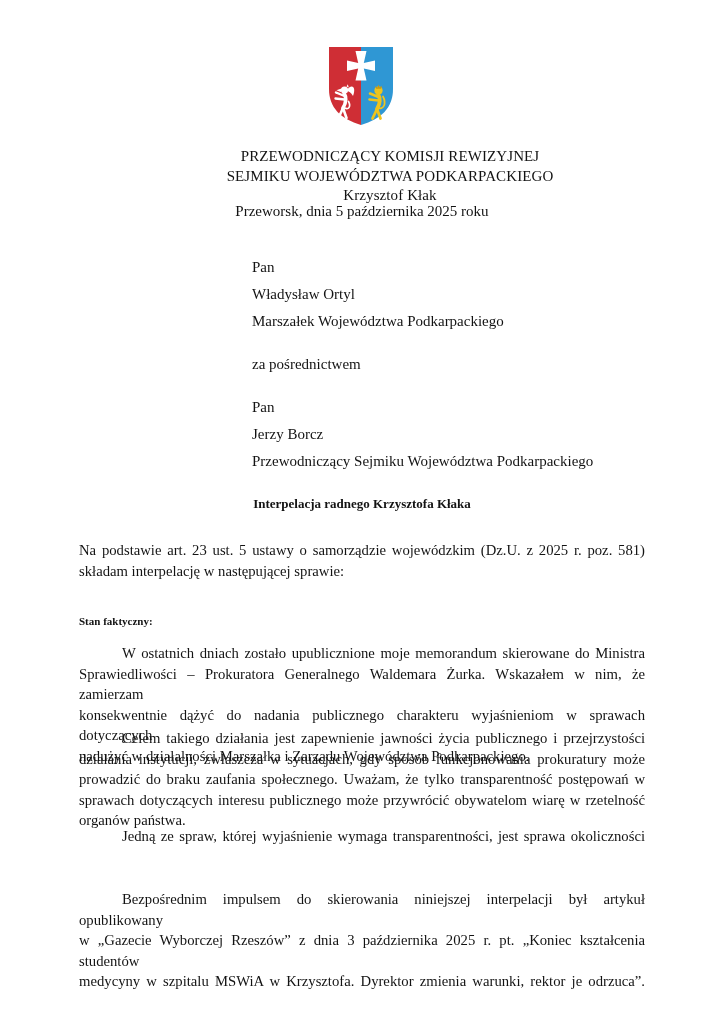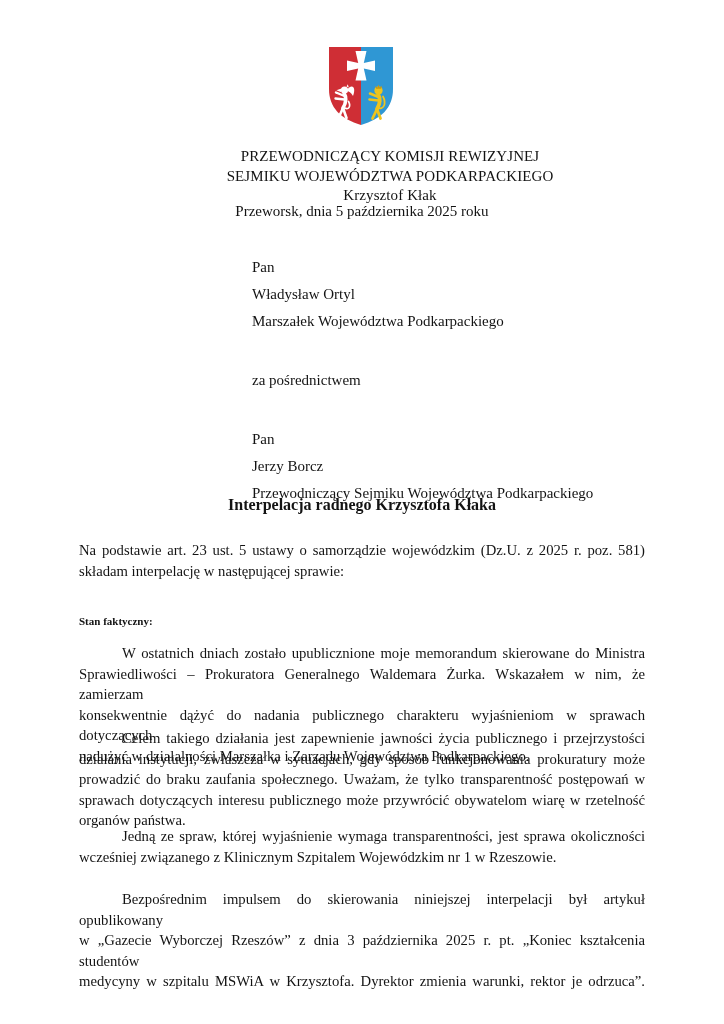--- a/index.html
+++ b/index.html
@@ -14,24 +14,24 @@
   .coa svg{width:100%;height:100%;display:block;}
   
   .sender{position:absolute;left:0;top:147px;width:724px;text-align:center;
     font-size:15px;line-height:19.5px;letter-spacing:.1px;padding-left:28px;}
   .dateline{position:absolute;left:79px;top:201px;width:566px;
     text-align:center;font-size:15px;line-height:20px;}
   
   .recipient{position:absolute;left:252px;top:254px;font-size:15px;}
   .recipient .line{line-height:27px;height:27px;white-space:nowrap;}
   .recipient .line:nth-child(4),
-  .recipient .line:nth-child(5){margin-top:32px;font-family:Liberation Serif, serif;}
+  .recipient .line:nth-child(5){margin-top:16px;font-family:Liberation Serif, serif;}
   
   .title{position:absolute;left:0;top:496px;width:724px;text-align:center;
-    font-weight:bold;font-size:16px;}
+    font-weight:bold;font-size:13px;}
   
   .bodyblock{position:absolute;left:79px;width:566px;font-size:14.7px;}
   .jpar .line{line-height:20.6px;text-align:justify;text-align-last:justify;}
   .jpar .line.last{text-align-last:left;}
   .jpar.justify-last .line.last{text-align-last:justify;}
   .jpar.indent .line:first-child{text-indent:43px;}
   .intro{top:540px;}
   .intro .line{line-height:21px;}
   .heading{top:615px;font-weight:bold;font-size:11px;}
   .para1{top:643px;}
@@ -123,21 +123,20 @@
     </div>
   <div class="bodyblock jpar indent para2">
       <div class="line">Celem takiego działania jest zapewnienie jawności życia publicznego i przejrzystości</div>
       <div class="line">działania instytucji, zwłaszcza w sytuacjach, gdy sposób funkcjonowania prokuratury może</div>
       <div class="line">prowadzić do braku zaufania społecznego. Uważam, że tylko transparentność postępowań w</div>
       <div class="line">sprawach dotyczących interesu publicznego może przywrócić obywatelom wiarę w rzetelność</div>
       <div class="line last">organów państwa.</div>
     </div>
   <div class="bodyblock jpar indent para3">
       <div class="line">Jedną ze spraw, której wyjaśnienie wymaga transparentności, jest sprawa okoliczności</div>
-      <div class="line last">wcześniej związanego z Klinicznym Szpitalem Wojewódzkim nr 1 w Rzeszowie.</div>
     </div>
   <div class="bodyblock jpar indent justify-last para4">
       <div class="line">Bezpośrednim impulsem do skierowania niniejszej interpelacji był artykuł opublikowany</div>
       <div class="line">w „Gazecie Wyborczej Rzeszów” z dnia 3 października 2025 r. pt. „Koniec kształcenia studentów</div>
       <div class="line last">medycyny w szpitalu MSWiA w Krzysztofa. Dyrektor zmienia warunki, rektor je odrzuca”.</div>
     </div>
 
 </div>
 
 </body></html>

